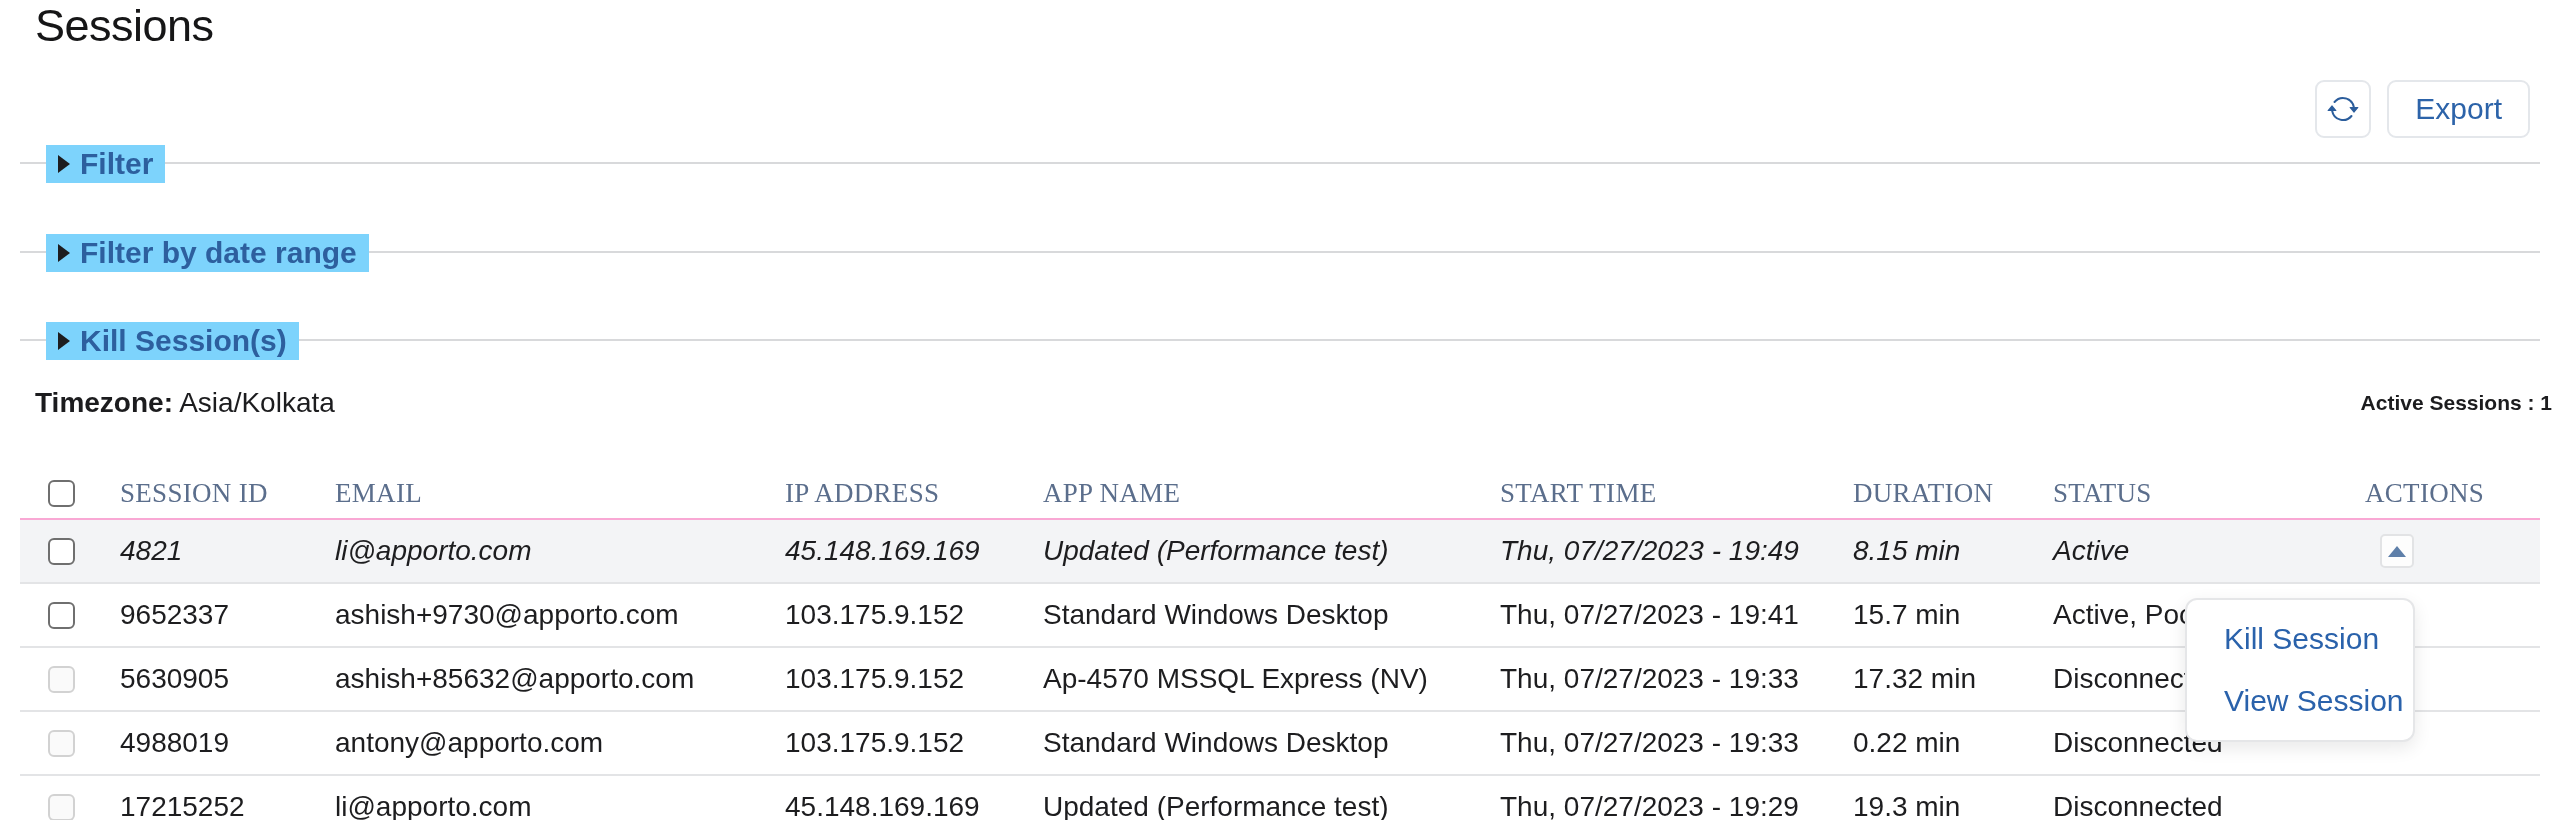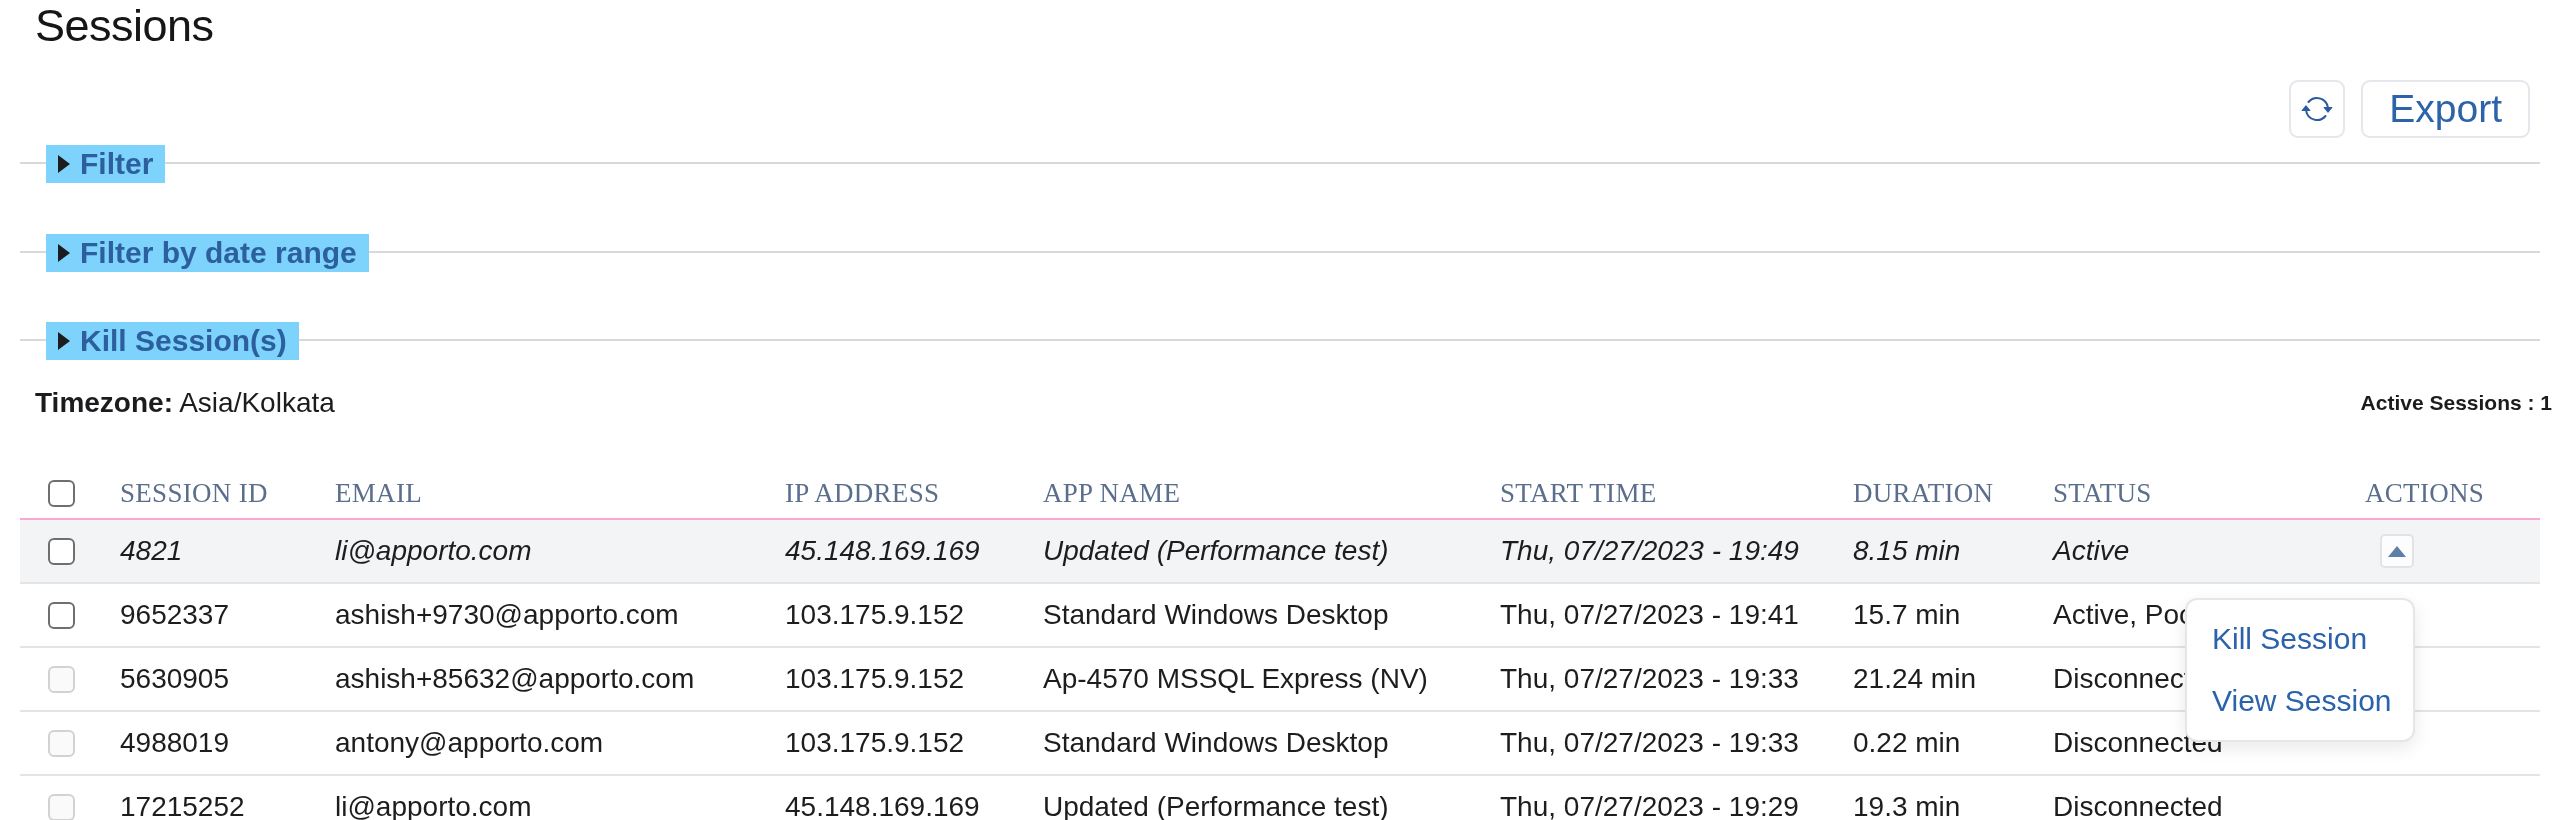--- a/index.html
+++ b/index.html
@@ -9,21 +9,21 @@
 
   
   .page-title { position:absolute; left:35px; top:0; font-size:45px; font-weight:400;
                 letter-spacing:-0.5px; line-height:52px; color:#161617; }
 
   
   .toolbar { position:absolute; top:80px; right:30px; display:flex; gap:16px; }
   .btn { height:58px; background:#fff; border:2px solid #e4e7eb; border-radius:9px;
          display:flex; align-items:center; justify-content:center; cursor:pointer; }
   .btn-refresh { width:56px; }
-  .btn-export { padding:6px 26px; font-size:39px; color:#2c63a9; }
+  .btn-export { padding:6px 26px; font-size:30px; color:#2c63a9; }
 
   
   .sec { position:absolute; left:20px; right:20px; border-top:2px solid #d8d9db; height:0; }
   .sec-label { position:absolute; left:26px; top:-19px; background:#7dd3fc; padding:0 12px;
                display:flex; align-items:center; gap:10px; height:38px; cursor:pointer; }
   .tri-right { width:0; height:0; border-top:9px solid transparent; border-bottom:9px solid transparent;
                border-left:12px solid #1d1d1f; }
   .sec-text { font-size:30px; font-weight:700; color:#2d5f9e; line-height:38px; }
 
   
@@ -51,21 +51,21 @@
                  border:2px solid #e2e3e5; border-radius:5px; display:none;
                  align-items:center; justify-content:center; cursor:pointer; }
   .menu-toggle.show { display:flex; }
   .caret-up { width:0; height:0; border-left:9px solid transparent; border-right:9px solid transparent;
               border-bottom:11px solid #5e7fa9; }
 
   
   .dropdown { position:absolute; left:2185px; top:598px; width:230px; background:#ffffff;
               border:2px solid #e5e6e8; border-radius:12px; box-shadow:0 6px 18px rgba(0,0,0,0.09);
               padding:8px 0; z-index:10; }
-  .dd-item { height:62px; display:flex; align-items:center; padding-left:25px;
+  .dd-item { height:62px; display:flex; align-items:center; padding-left:37px;
              font-size:30px; color:#2a62ab; cursor:pointer; white-space:nowrap; }
 </style>
 </head>
 <body>
 
 <div class="page">
 
   <h1 class="page-title">Sessions</h1>
 
   <div class="toolbar">
@@ -160,21 +160,21 @@
 
     <div class="grid row">
       <div class="cell">
         <div class="cb disabled"></div>
       </div>
       <div class="cell">5630905</div>
       <div class="cell">ashish+85632@apporto.com</div>
       <div class="cell">103.175.9.152</div>
       <div class="cell">Ap-4570 MSSQL Express (NV)</div>
       <div class="cell">Thu, 07/27/2023 - 19:33</div>
-      <div class="cell">21.24 min</div>
+      <div class="cell">17.32 min</div>
       <div class="cell">Disconnected</div>
       <div class="cell">
         
       </div>
     </div>
 
     <div class="grid row">
       <div class="cell">
         <div class="cb disabled"></div>
       </div>

